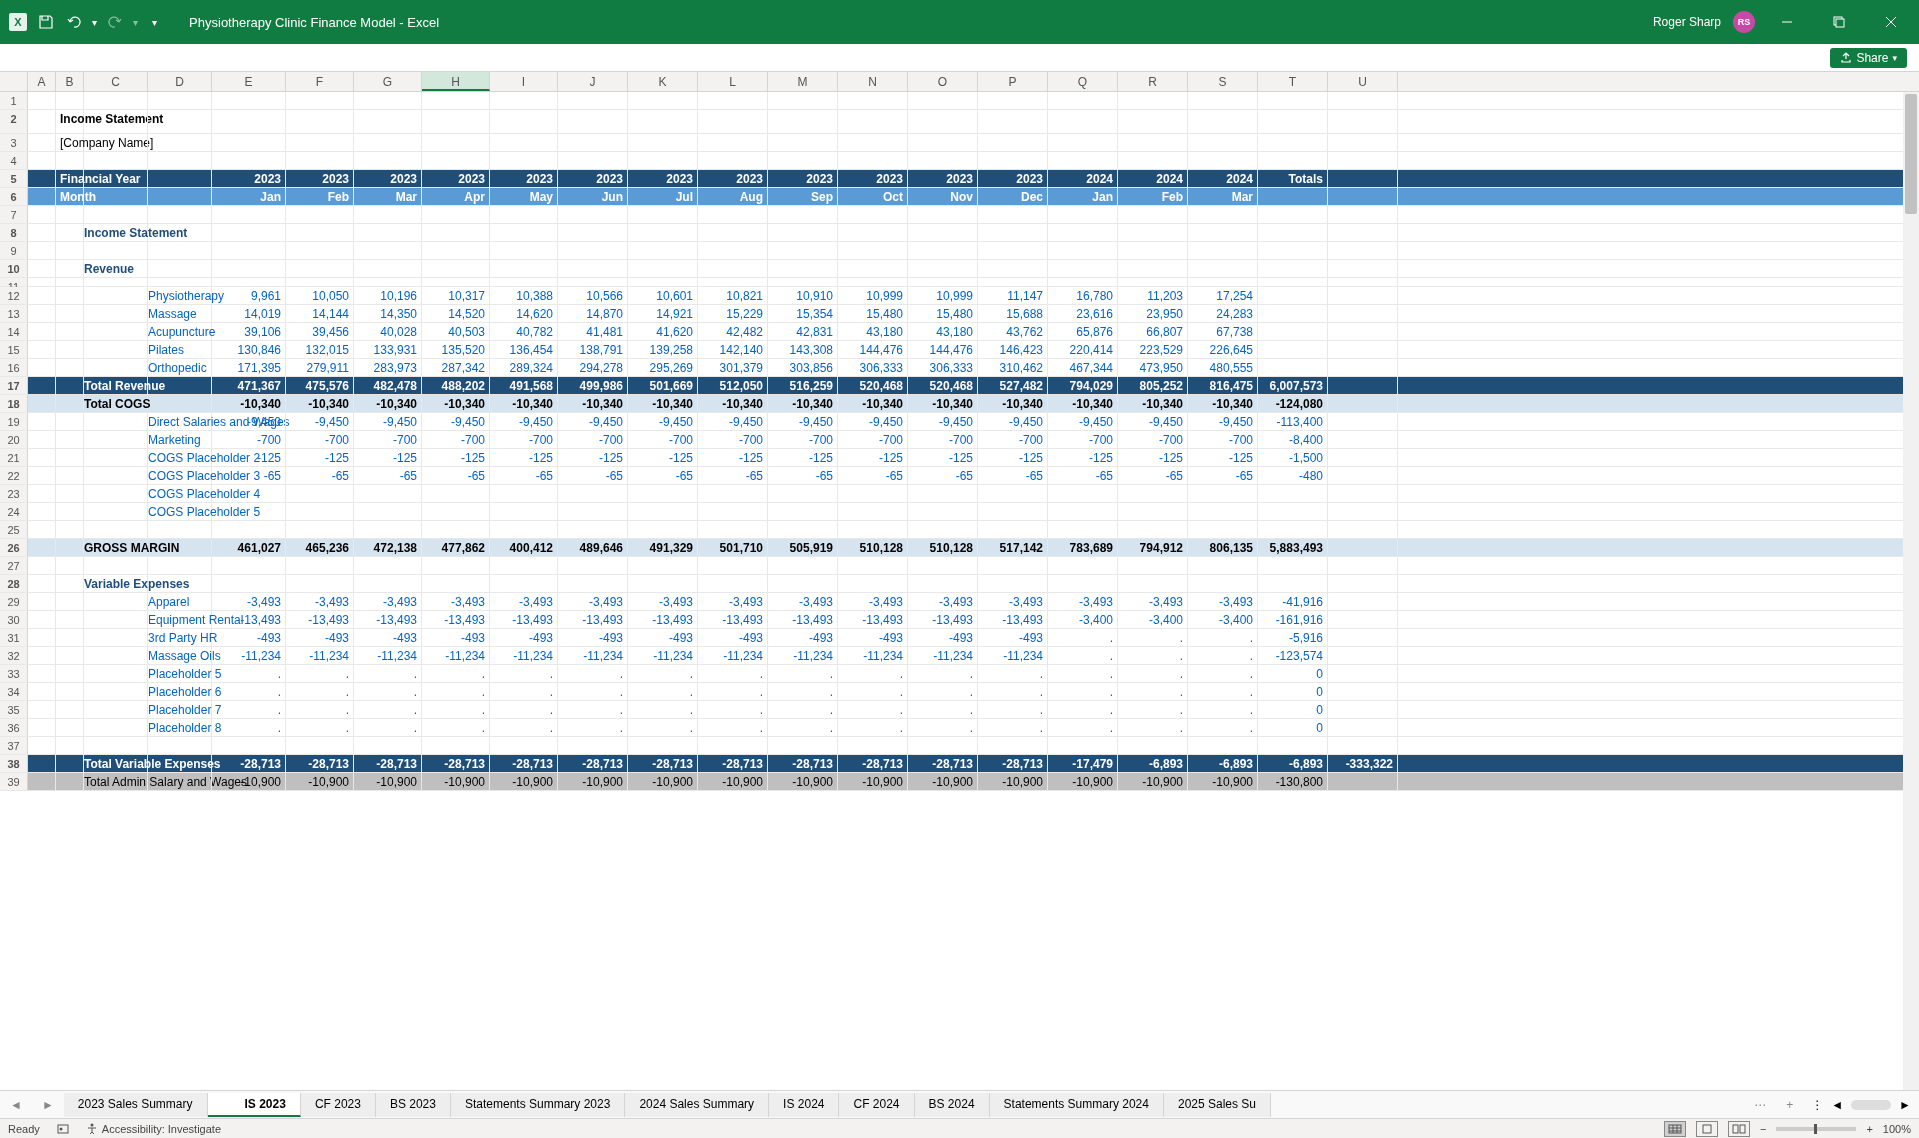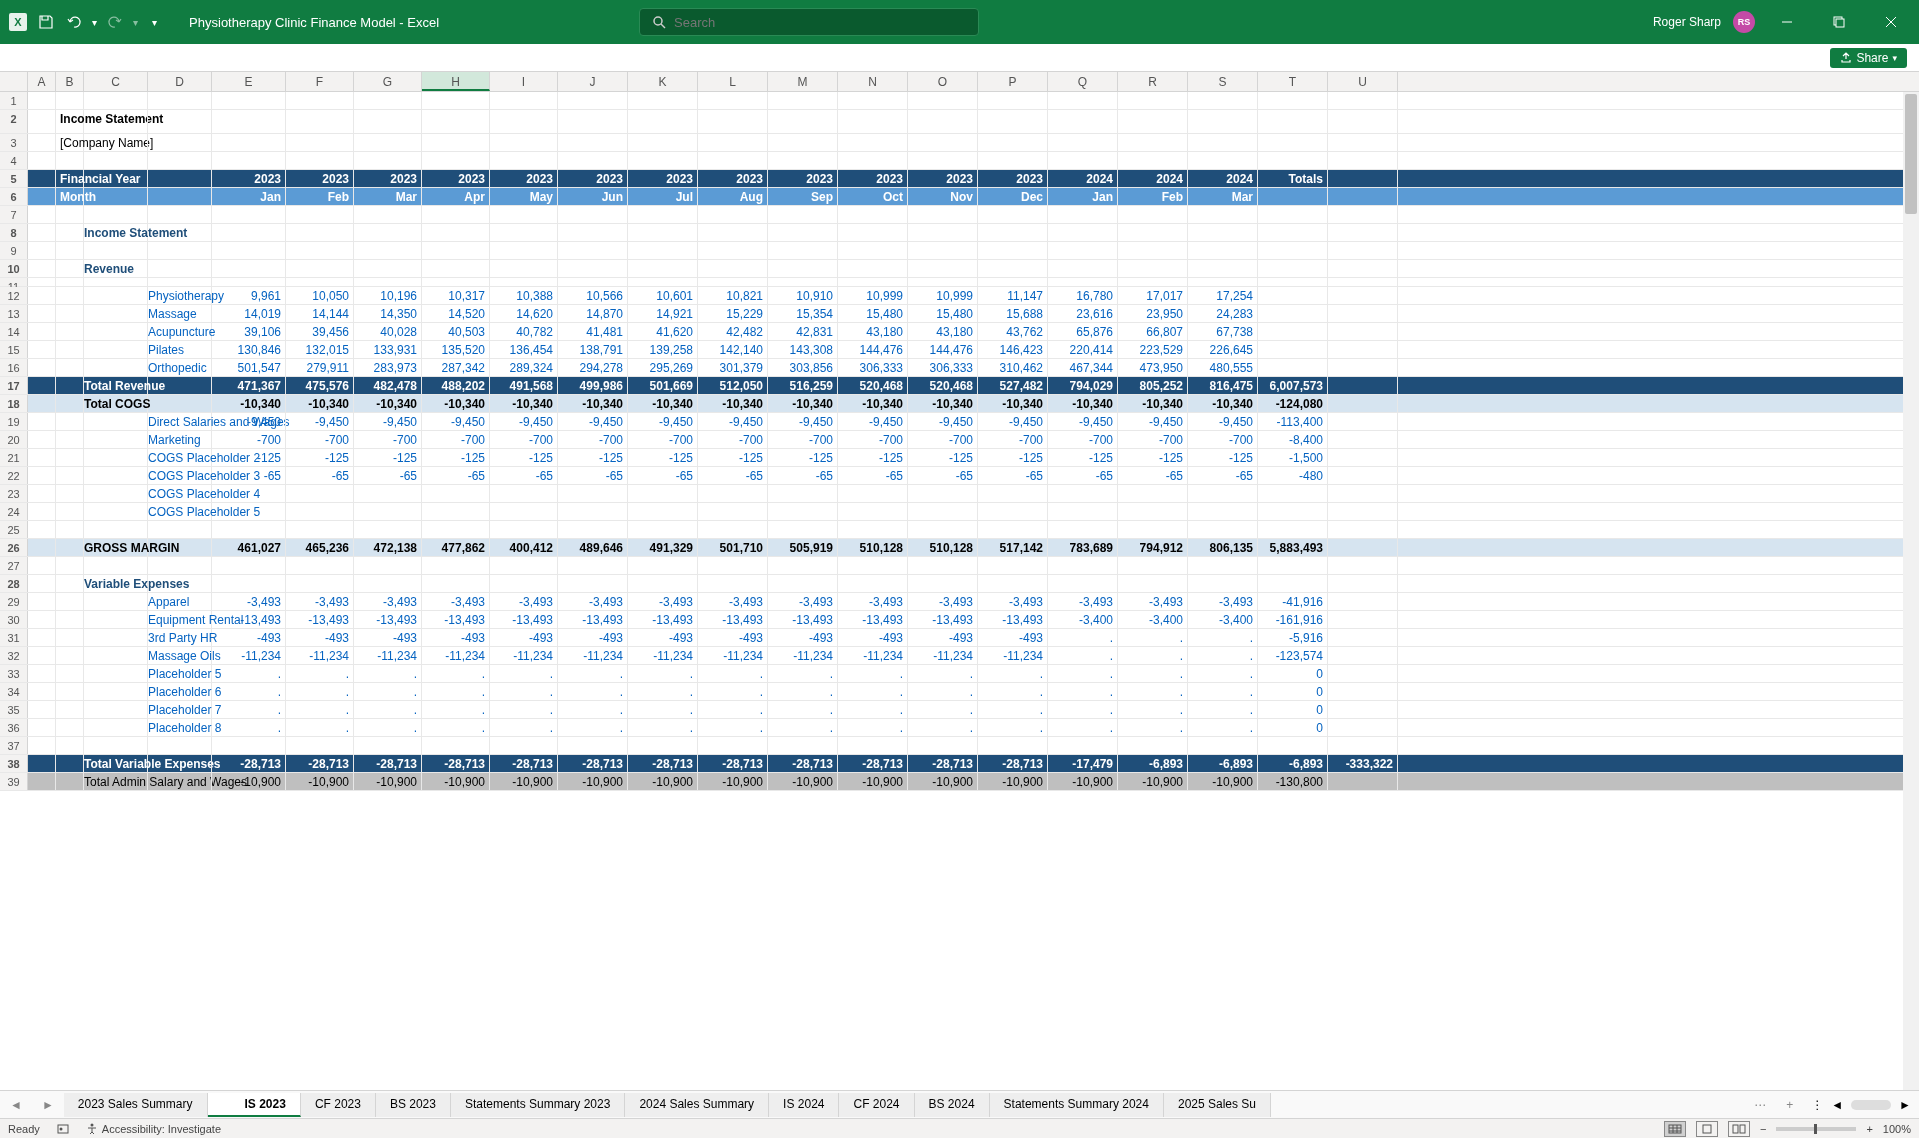--- a/index.html
+++ b/index.html
@@ -88,27 +88,20 @@
     <span style="color:#fff;font-size:10px">▾</span>
     <span class="tb-icon" style="opacity:0.5">
       <svg width="16" height="16" viewBox="0 0 16 16">
           <path d="M12 8 A5 5 0 1 0 8 13 M12 8l2-3 M12 8l-3-2" fill="none" stroke="#fff" stroke-width="1.2"></path>
         </svg>
     </span>
     <span style="color:#fff;font-size:10px;opacity:0.5">▾</span>
     <span style="color:#fff;font-size:10px;margin-left:6px">▾</span>
     <span class="tb-title">Physiotherapy Clinic Finance Model  -  Excel</span>
   </div>
-  <div class="tb-search">
-    <svg width="14" height="14" viewBox="0 0 14 14">
-        <circle cx="6" cy="6" r="4" fill="none" stroke="#ccc" stroke-width="1.5"></circle>
-        <line x1="9" y1="9" x2="13" y2="13" stroke="#ccc" stroke-width="1.5"></line>
-      </svg>
-    <input placeholder="Search" style="">
-  </div>
   <div class="tb-right">
     <span style="font-size:12px">Roger Sharp</span>
     <span class="avatar">RS</span>
     <span class="win-btn">
         <svg width="12" height="12">
           <line x1="1" y1="6" x2="11" y2="6" stroke="#fff"></line>
         </svg>
       </span>
     <span class="win-btn">
         <svg width="12" height="12">
@@ -439,21 +432,21 @@
       <div class="cell num" style="width: 68px;">10,317</div>
       <div class="cell num" style="width: 68px;">10,388</div>
       <div class="cell num" style="width: 70px;">10,566</div>
       <div class="cell num" style="width: 70px;">10,601</div>
       <div class="cell num" style="width: 70px;">10,821</div>
       <div class="cell num" style="width: 70px;">10,910</div>
       <div class="cell num" style="width: 70px;">10,999</div>
       <div class="cell num" style="width: 70px;">10,999</div>
       <div class="cell num" style="width: 70px;">11,147</div>
       <div class="cell num" style="width: 70px;">16,780</div>
-      <div class="cell num" style="width: 70px;">17,017</div>
+      <div class="cell num" style="width: 70px;">11,203</div>
       <div class="cell num" style="width: 70px;">17,254</div>
       <div class="cell num" style="width: 70px;"></div>
       <div class="cell" style="width: 70px;"></div>
     </div>
     <div class="row r-link">
       <div class="row-num">13</div>
       <div class="cell" style="width: 28px;"></div>
       <div class="cell" style="width: 28px;"></div>
       <div class="cell" style="width: 64px;"></div>
       <div class="cell" style="width: 64px; overflow: visible; color: rgb(5, 99, 193); padding-left: 0px;">Massage</div>
@@ -522,21 +515,21 @@
       <div class="cell num" style="width: 70px;">226,645</div>
       <div class="cell num" style="width: 70px;"></div>
       <div class="cell" style="width: 70px;"></div>
     </div>
     <div class="row r-link">
       <div class="row-num">16</div>
       <div class="cell" style="width: 28px;"></div>
       <div class="cell" style="width: 28px;"></div>
       <div class="cell" style="width: 64px;"></div>
       <div class="cell" style="width: 64px; overflow: visible; color: rgb(5, 99, 193); padding-left: 0px;">Orthopedic</div>
-      <div class="cell num" style="width: 74px;">501,547</div>
+      <div class="cell num" style="width: 74px;">171,395</div>
       <div class="cell num" style="width: 68px;">279,911</div>
       <div class="cell num" style="width: 68px;">283,973</div>
       <div class="cell num" style="width: 68px;">287,342</div>
       <div class="cell num" style="width: 68px;">289,324</div>
       <div class="cell num" style="width: 70px;">294,278</div>
       <div class="cell num" style="width: 70px;">295,269</div>
       <div class="cell num" style="width: 70px;">301,379</div>
       <div class="cell num" style="width: 70px;">303,856</div>
       <div class="cell num" style="width: 70px;">306,333</div>
       <div class="cell num" style="width: 70px;">306,333</div>

